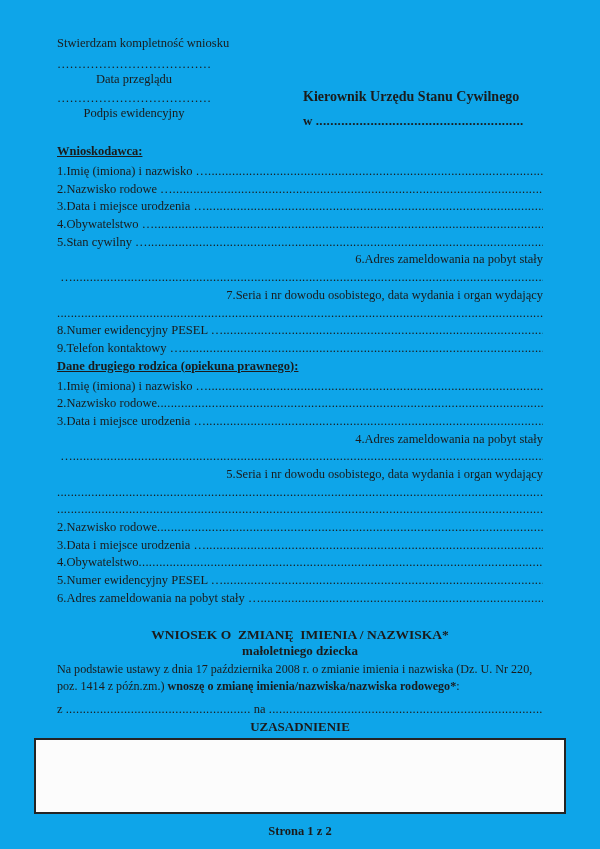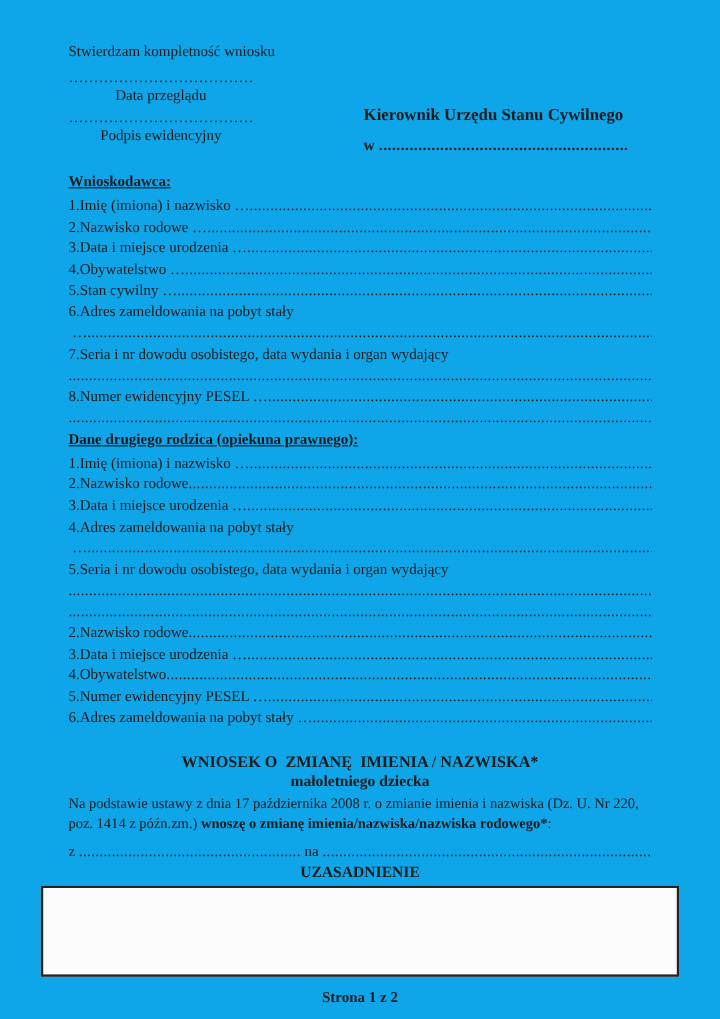--- a/index.html
+++ b/index.html
@@ -21,21 +21,21 @@
   .rdots{height:13px;line-height:12px;overflow:hidden;white-space:nowrap;}
   .rcap{height:21px;line-height:16px;text-align:center;white-space:nowrap;}
   
   .addressee{position:absolute;left:246px;top:52px;width:240px;}
   .addr-title{font-weight:bold;font-size:14px;line-height:17px;white-space:nowrap;}
   .addr-w{display:flex;align-items:baseline;margin-top:8px;font-weight:bold;font-size:13px;}
   .addr-w .lbl{white-space:pre;}
   .addr-w .wfill{width:208px;overflow:hidden;white-space:nowrap;letter-spacing:0.4px;}
   
   .sec-h{height:20px;line-height:17px;font-weight:bold;text-decoration:underline;white-space:nowrap;}
-  .row{display:flex;align-items:baseline;height:17.7px;line-height:17.7px;}
+  .row{display:flex;align-items:baseline;height:17.7px;line-height:17.7px;justify-content:flex-end;}
   .row .txt{white-space:pre;}
   .row .fill{flex:1 1 0;min-width:0;overflow:hidden;white-space:nowrap;letter-spacing:0.3px;}
   
   .title{margin-top:19px;height:16px;line-height:16px;text-align:center;font-weight:bold;font-size:13.5px;white-space:pre;}
   .subtitle{height:15px;line-height:15px;text-align:center;font-weight:bold;font-size:13px;}
   .legal{margin-top:3px;}
   .legal .lline{height:17.7px;line-height:17.7px;font-size:12.1px;white-space:nowrap;}
   .b{font-weight:bold;}
   .zline{display:flex;align-items:baseline;margin-top:5px;height:17.7px;line-height:17.7px;}
   .zline .txt{white-space:pre;}
@@ -101,20 +101,21 @@
       </div>
     <div class="row">
         <span class="txt"></span>
         <span class="fill">........................................................................................................................................................................................................................................................</span>
       </div>
     <div class="row">
         <span class="txt">8.Numer ewidencyjny PESEL …</span>
         <span class="fill">........................................................................................................................................................................................................................................................</span>
       </div>
     <div class="row">
+        <span class="txt">9.Telefon kontaktowy …</span>
         <span class="fill">........................................................................................................................................................................................................................................................</span>
       </div>
 
     <div class="sec-h">Dane drugiego rodzica (opiekuna prawnego):</div>
     <div class="row">
         <span class="txt">1.Imię (imiona) i nazwisko …</span>
         <span class="fill">........................................................................................................................................................................................................................................................</span>
       </div>
     <div class="row">
         <span class="txt">2.Nazwisko rodowe</span>

